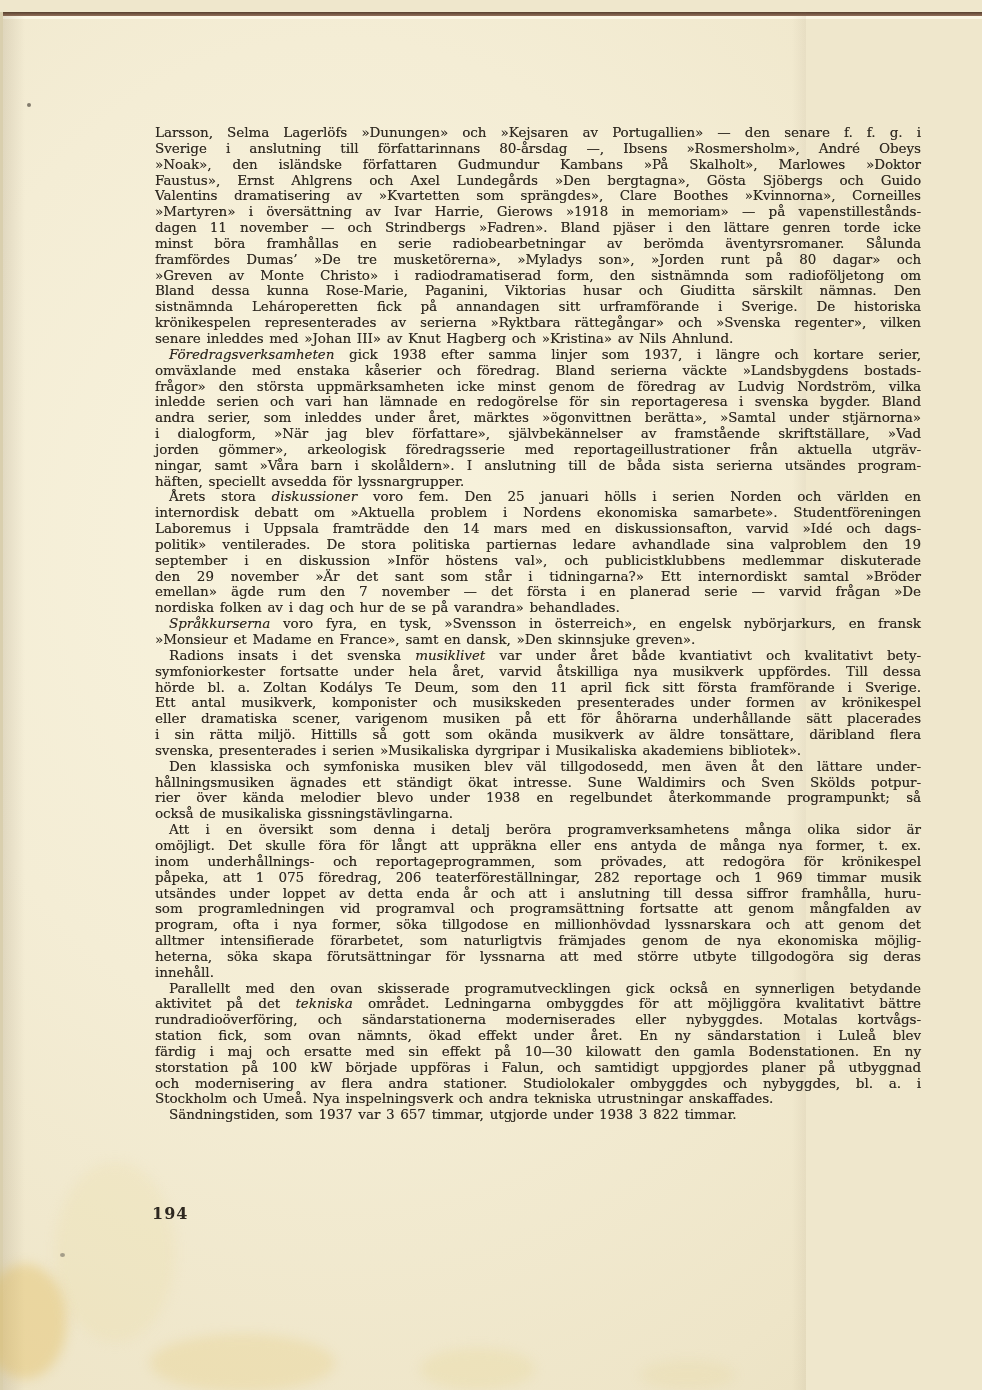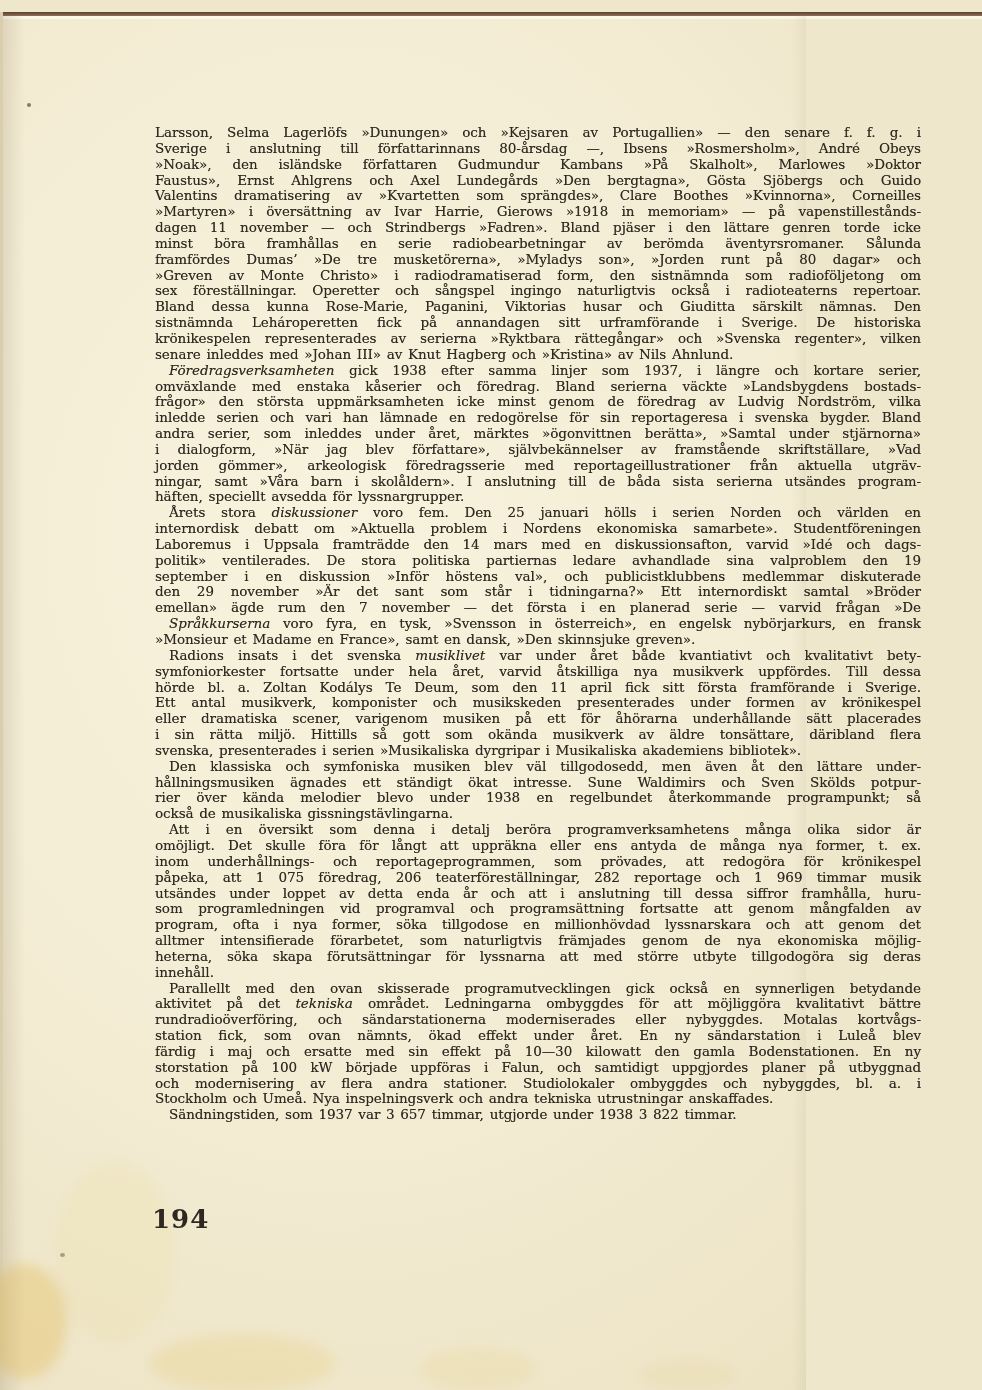--- a/index.html
+++ b/index.html
@@ -68,21 +68,21 @@
   .line { text-align: justify; text-align-last: justify; white-space: nowrap0; }
   .line.last { text-align-last: left; }
   .line.indent { text-indent: 14px; }
   .line i { font-style: italic; }
 
   .page-number {
     position: absolute;
     left: 152px;
     top: 1192px;
     font-family: "DejaVu Serif", "Liberation Serif", serif;
-    font-size: 26px;
+    font-size: 16px;
     font-weight: bold;
     letter-spacing: 1px;
     color: #2e2820;
   }
 </style>
 </head>
 <body>
 
 <div class="sheet">
   <div class="edge-top"></div>
@@ -103,41 +103,41 @@
       <div class="line"><span>Larsson, Selma Lagerlöfs »Dunungen» och »Kejsaren av Portugallien» — den senare f. f. g. i</span></div>
       <div class="line"><span>Sverige i anslutning till författarinnans 80-årsdag —, Ibsens »Rosmersholm», André Obeys</span></div>
       <div class="line"><span>»Noak», den isländske författaren Gudmundur Kambans »På Skalholt», Marlowes »Doktor</span></div>
       <div class="line"><span>Faustus», Ernst Ahlgrens och Axel Lundegårds »Den bergtagna», Gösta Sjöbergs och Guido</span></div>
       <div class="line"><span>Valentins dramatisering av »Kvartetten som sprängdes», Clare Boothes »Kvinnorna», Corneilles</span></div>
       <div class="line"><span>»Martyren» i översättning av Ivar Harrie, Gierows »1918 in memoriam» — på vapenstillestånds-</span></div>
       <div class="line"><span>dagen 11 november — och Strindbergs »Fadren». Bland pjäser i den lättare genren torde icke</span></div>
       <div class="line"><span>minst böra framhållas en serie radiobearbetningar av berömda äventyrsromaner. Sålunda</span></div>
       <div class="line"><span>framfördes Dumas’ »De tre musketörerna», »Myladys son», »Jorden runt på 80 dagar» och</span></div>
       <div class="line"><span>»Greven av Monte Christo» i radiodramatiserad form, den sistnämnda som radioföljetong om</span></div>
-      <div class="line"><span>sex föreställningar. Operetter och sångspel ingingo naturligtvis också i radioteaterns repertoar.</span></div>
       <div class="line"><span>Bland dessa kunna Rose-Marie, Paganini, Viktorias husar och Giuditta särskilt nämnas. Den</span></div>
       <div class="line"><span>sistnämnda Lehároperetten fick på annandagen sitt urframförande i Sverige. De historiska</span></div>
       <div class="line"><span>krönikespelen representerades av serierna »Ryktbara rättegångar» och »Svenska regenter», vilken</span></div>
       <div class="line last"><span>senare inleddes med »Johan III» av Knut Hagberg och »Kristina» av Nils Ahnlund.</span></div>
       <div class="line indent"><i>Föredragsverksamheten</i><span> gick 1938 efter samma linjer som 1937, i längre och kortare serier,</span></div>
       <div class="line"><span>omväxlande med enstaka kåserier och föredrag. Bland serierna väckte »Landsbygdens bostads-</span></div>
       <div class="line"><span>frågor» den största uppmärksamheten icke minst genom de föredrag av Ludvig Nordström, vilka</span></div>
       <div class="line"><span>inledde serien och vari han lämnade en redogörelse för sin reportageresa i svenska bygder. Bland</span></div>
       <div class="line"><span>andra serier, som inleddes under året, märktes »ögonvittnen berätta», »Samtal under stjärnorna»</span></div>
       <div class="line"><span>i dialogform, »När jag blev författare», självbekännelser av framstående skriftställare, »Vad</span></div>
       <div class="line"><span>jorden gömmer», arkeologisk föredragsserie med reportageillustrationer från aktuella utgräv-</span></div>
       <div class="line"><span>ningar, samt »Våra barn i skolåldern». I anslutning till de båda sista serierna utsändes program-</span></div>
       <div class="line last"><span>häften, speciellt avsedda för lyssnargrupper.</span></div>
       <div class="line indent"><span>Årets stora </span><i>diskussioner</i><span> voro fem. Den 25 januari hölls i serien Norden och världen en</span></div>
       <div class="line"><span>internordisk debatt om »Aktuella problem i Nordens ekonomiska samarbete». Studentföreningen</span></div>
       <div class="line"><span>Laboremus i Uppsala framträdde den 14 mars med en diskussionsafton, varvid »Idé och dags-</span></div>
       <div class="line"><span>politik» ventilerades. De stora politiska partiernas ledare avhandlade sina valproblem den 19</span></div>
       <div class="line"><span>september i en diskussion »Inför höstens val», och publicistklubbens medlemmar diskuterade</span></div>
       <div class="line"><span>den 29 november »Är det sant som står i tidningarna?» Ett internordiskt samtal »Bröder</span></div>
       <div class="line"><span>emellan» ägde rum den 7 november — det första i en planerad serie — varvid frågan »De</span></div>
+      <div class="line last"><span>nordiska folken av i dag och hur de se på varandra» behandlades.</span></div>
       <div class="line indent"><i>Språkkurserna</i><span> voro fyra, en tysk, »Svensson in österreich», en engelsk nybörjarkurs, en fransk</span></div>
       <div class="line last"><span>»Monsieur et Madame en France», samt en dansk, »Den skinnsjuke greven».</span></div>
       <div class="line indent"><span>Radions insats i det svenska </span><i>musiklivet</i><span> var under året både kvantiativt och kvalitativt bety-</span></div>
       <div class="line"><span>symfoniorkester fortsatte under hela året, varvid åtskilliga nya musikverk uppfördes. Till dessa</span></div>
       <div class="line"><span>hörde bl. a. Zoltan Kodálys Te Deum, som den 11 april fick sitt första framförande i Sverige.</span></div>
       <div class="line"><span>Ett antal musikverk, komponister och musikskeden presenterades under formen av krönikespel</span></div>
       <div class="line"><span>eller dramatiska scener, varigenom musiken på ett för åhörarna underhållande sätt placerades</span></div>
       <div class="line"><span>i sin rätta miljö. Hittills så gott som okända musikverk av äldre tonsättare, däribland flera</span></div>
       <div class="line last"><span>svenska, presenterades i serien »Musikaliska dyrgripar i Musikaliska akademiens bibliotek».</span></div>
       <div class="line indent"><span>Den klassiska och symfoniska musiken blev väl tillgodosedd, men även åt den lättare under-</span></div>

